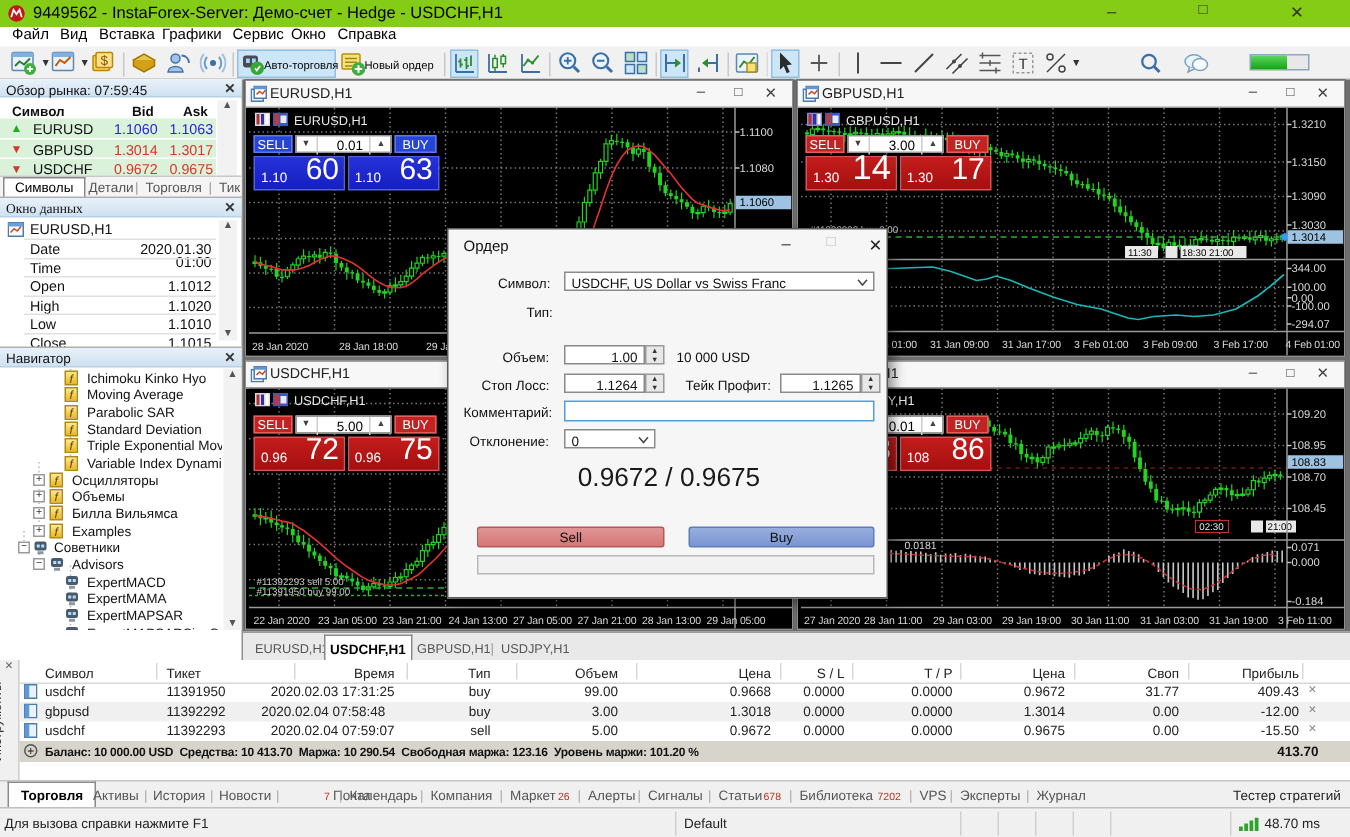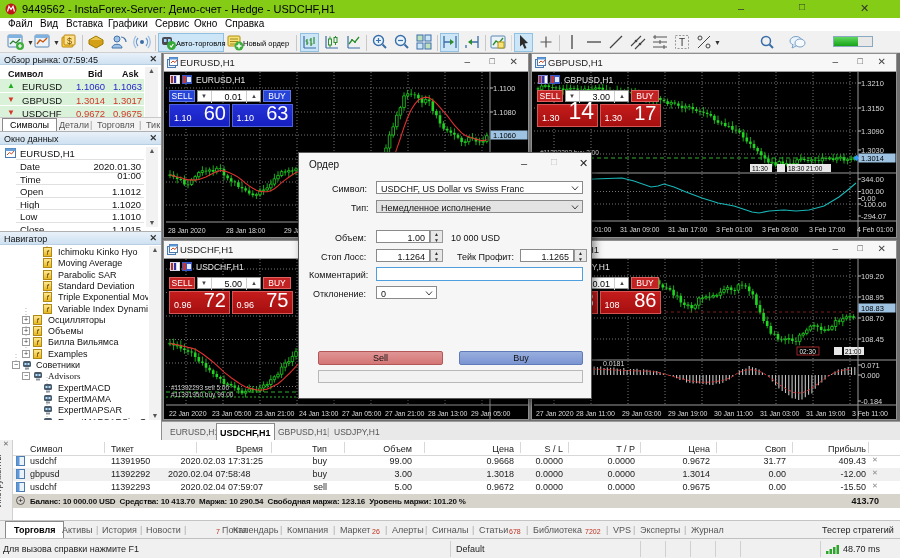--- a/index.html
+++ b/index.html
@@ -230,21 +230,21 @@
  <div class="ab" style="left:0;top:64px;width:161px;height:14px;background:#f4f4f4;border-top:1px solid #c8c8c8;">
   <div class="tab on" style="left:2px;top:0px;height:14px;padding:1px 7px;">Символы</div>
   <span class="tab" style="left:59px;top:2px;">Детали</span>
       <span class="tab" style="left:90px;top:2px;color:#999;">|</span>
   <span class="tab" style="left:97px;top:2px;">Торговля</span>
       <span class="tab" style="left:139px;top:2px;color:#999;">|</span>
   <span class="tab" style="left:146px;top:2px;">Тик</span>
  </div>
 
  <div class="ab" style="left:0;top:78px;width:161px;height:100px;border-top:1px solid #b0b0b0;">
-  <div class="panel-h" style="height:13px;">Окно данных<span class="px">✕</span></div>
+  <div class="panel-h" style="height:13px;font-family:Liberation Serif, serif;">Окно данных<span class="px">✕</span></div>
   <svg class="ab" style="left:5px;top:16px;" width="11" height="10" viewBox="0 0 11 10">
         <rect x="0.5" y="0.5" width="10" height="9" fill="#fff" stroke="#4a7ab0"></rect>
         <rect x="0.5" y="0.5" width="10" height="2.5" fill="#6aa0d8"></rect>
         <path d="M2 7 L4.5 4.5 L6.5 6 L9 3" stroke="#c84820" stroke-width="1" fill="none"></path>
       </svg>
   <span class="trow" style="left:20px;top:16px;">EURUSD,H1</span>
   <div class="ab" style="left:146px;top:15px;width:12px;height:80px;background:#f2f2f2;color:#555;font-size:7px;text-align:center;">▲<div style="position:absolute;bottom:1px;left:0;right:0;">▼</div></div>
   <span class="trow" style="left:20px;top:29px;">Date</span>
       <span class="trow" style="right:20px;top:29px;">2020.01.30</span>
   <span class="trow" style="left:20px;top:41.5px;">Time</span>
@@ -309,21 +309,21 @@
           <rect x="3" y="7.5" width="4" height="2" fill="#8a96a2"></rect>
         </svg>
         <span class="ab" style="left:36px;top:113.99999999999999px;white-space:nowrap;">Советники</span>
         <div class="ab" style="left:22px;top:126.29999999999998px;width:8px;height:8px;background:#fff;border:1px solid #9a9a9a;font-size:7px;line-height:6px;text-align:center;color:#333;">−</div>
         <svg class="ab" style="left:33px;top:125.29999999999998px;" width="11" height="10" viewBox="0 0 11 10">
           <rect x="1" y="1" width="8" height="6" rx="1.5" fill="#4a5a6a"></rect>
           <rect x="2.5" y="3" width="2" height="2" fill="#aee0ff"></rect>
           <rect x="5.5" y="3" width="2" height="2" fill="#aee0ff"></rect>
           <rect x="3" y="7.5" width="4" height="2" fill="#8a96a2"></rect>
         </svg>
-        <span class="ab" style="left:48px;top:125.29999999999998px;white-space:nowrap;font-family:Liberation Serif, serif;">Advisors</span>
+        <span class="ab" style="left:48px;top:125.29999999999998px;white-space:nowrap;">Advisors</span>
         <svg class="ab" style="left:43px;top:136.6px;" width="11" height="10" viewBox="0 0 11 10">
           <rect x="1" y="1" width="8" height="6" rx="1.5" fill="#4a5a6a"></rect>
           <rect x="2.5" y="3" width="2" height="2" fill="#aee0ff"></rect>
           <rect x="5.5" y="3" width="2" height="2" fill="#aee0ff"></rect>
           <rect x="3" y="7.5" width="4" height="2" fill="#8a96a2"></rect>
         </svg>
         <span class="ab" style="left:58px;top:136.6px;">ExpertMACD</span>
         <svg class="ab" style="left:43px;top:147.9px;" width="11" height="10" viewBox="0 0 11 10">
           <rect x="1" y="1" width="8" height="6" rx="1.5" fill="#4a5a6a"></rect>
           <rect x="2.5" y="3" width="2" height="2" fill="#aee0ff"></rect>
@@ -719,21 +719,21 @@
     <div class="celld" style="left:650px;top:16px;width:60px;text-align:right;">0.9672</div>
     <div class="celld" style="left:726px;top:16px;width:60px;text-align:right;">31.77</div>
     <div class="celld" style="left:806px;top:16px;width:60px;text-align:right;">409.43</div>
     <div class="celld" style="left:872px;top:16px;color:#888;font-size:7px;">✕</div>
     <svg class="ab" style="left:16px;top:29px;" width="9" height="10" viewBox="0 0 9 10">
       <rect x="0.5" y="0.5" width="8" height="9" fill="#eaf2fa" stroke="#4a7ab0"></rect>
       <rect x="0.5" y="0.5" width="3" height="9" fill="#5f98d8"></rect>
     </svg>
     <div class="celld" style="left:30px;top:29px;">gbpusd</div>
     <div class="celld" style="left:111px;top:29px;">11392292</div>
-    <div class="celld" style="left:168px;top:29px;width:95px;text-align:left;white-space:nowrap;">2020.02.04 07:58:48</div>
+    <div class="celld" style="left:168px;top:29px;width:95px;text-align:center;white-space:nowrap;">2020.02.04 07:58:48</div>
     <div class="celld" style="left:267px;top:29px;width:60px;text-align:right;">buy</div>
     <div class="celld" style="left:352px;top:29px;width:60px;text-align:right;">3.00</div>
     <div class="celld" style="left:454px;top:29px;width:60px;text-align:right;">1.3018</div>
     <div class="celld" style="left:503px;top:29px;width:60px;text-align:right;">0.0000</div>
     <div class="celld" style="left:575px;top:29px;width:60px;text-align:right;">0.0000</div>
     <div class="celld" style="left:650px;top:29px;width:60px;text-align:right;">1.3014</div>
     <div class="celld" style="left:726px;top:29px;width:60px;text-align:right;">0.00</div>
     <div class="celld" style="left:806px;top:29px;width:60px;text-align:right;">-12.00</div>
     <div class="celld" style="left:872px;top:29px;color:#888;font-size:7px;">✕</div>
     <svg class="ab" style="left:16px;top:42px;" width="9" height="10" viewBox="0 0 9 10">
@@ -821,26 +821,20 @@
  <span class="ab" style="left:252px;top:3px;font-size:10px;color:#bbb;">□</span>
  <span class="ab" style="left:280px;top:4px;font-size:11px;color:#222;">✕</span>
  <span class="ab" style="left:33px;top:31px;">Символ:</span>
  <div class="ab" style="left:77px;top:28px;width:207px;height:13px;background:#fff;border:1px solid #8a8a8a;">
       <span class="ab" style="left:4px;top:1.5px;">USDCHF, US Dollar vs Swiss Franc</span>
       <svg style="position:absolute;right:3px;top:4px;" width="8" height="5" viewBox="0 0 8 5">
         <path d="M1 0.5 L4 4 L7 0.5" stroke="#444" fill="none"></path>
       </svg>
     </div>
  <span class="ab" style="left:52px;top:50px;">Тип:</span>
- <div class="ab" style="left:77px;top:47px;width:207px;height:13px;background:#e3e3e3;border:1px solid #8a8a8a;">
-      <span class="ab" style="left:4px;top:1.5px;">Немедленное исполнение</span>
-      <svg style="position:absolute;right:3px;top:4px;" width="8" height="5" viewBox="0 0 8 5">
-        <path d="M1 0.5 L4 4 L7 0.5" stroke="#444" fill="none"></path>
-      </svg>
-    </div>
  <span class="ab" style="left:36px;top:80px;">Объем:</span>
  <div class="ab" style="left:77px;top:77px;width:54px;height:13px;background:#fff;border:1px solid #8a8a8a;">
       <span class="ab" style="right:4px;top:1.5px;">1.00</span>
     </div>
  <div class="ab" style="left:131px;top:77px;width:13px;height:13px;background:#e8e8e8;border:1px solid #999;font-size:5px;color:#333;text-align:center;line-height:6px;">▲<br>▼</div>
  <span class="ab" style="left:152px;top:80px;">10 000 USD</span>
  <span class="ab" style="left:22px;top:99px;">Стоп Лосс:</span>
  <div class="ab" style="left:77px;top:96px;width:54px;height:13px;background:#fff;border:1px solid #8a8a8a;">
       <span class="ab" style="right:4px;top:1.5px;">1.1264</span>
     </div>
@@ -852,16 +846,17 @@
  <div class="ab" style="left:275px;top:96px;width:13px;height:13px;background:#e8e8e8;border:1px solid #999;font-size:5px;color:#333;text-align:center;line-height:6px;">▲<br>▼</div>
  <span class="ab" style="left:10px;top:117px;">Комментарий:</span>
  <div class="ab" style="left:77px;top:114px;width:207px;height:14px;background:#fff;border:1px solid #4f9fdf;"></div>
  <span class="ab" style="left:14px;top:136px;">Отклонение:</span>
  <div class="ab" style="left:77px;top:133px;width:61px;height:13px;background:#fff;border:1px solid #8a8a8a;">
       <span class="ab" style="left:4px;top:1.5px;">0</span>
       <svg style="position:absolute;right:3px;top:4px;" width="8" height="5" viewBox="0 0 8 5">
         <path d="M1 0.5 L4 4 L7 0.5" stroke="#444" fill="none"></path>
       </svg>
     </div>
+ <div class="ab" style="left:0;top:155px;width:294px;text-align:center;font-size:17.5px;color:#1a1a1a;">0.9672 / 0.9675</div>
  <div class="ab" style="left:19px;top:198px;width:125px;height:14px;background:linear-gradient(#e09595,#d47676);border:1px solid #b35858;border-radius:2px;text-align:center;line-height:13px;color:#111;">Sell</div>
  <div class="ab" style="left:160px;top:198px;width:124px;height:14px;background:linear-gradient(#98aede,#7b95d2);border:1px solid #5f7bb8;border-radius:2px;text-align:center;line-height:13px;color:#111;">Buy</div>
  <div class="ab" style="left:19px;top:217px;width:265px;height:13px;background:#f2f2f2;border:1px solid #b8b8b8;"></div>
 </div>
 
 </body></html>

